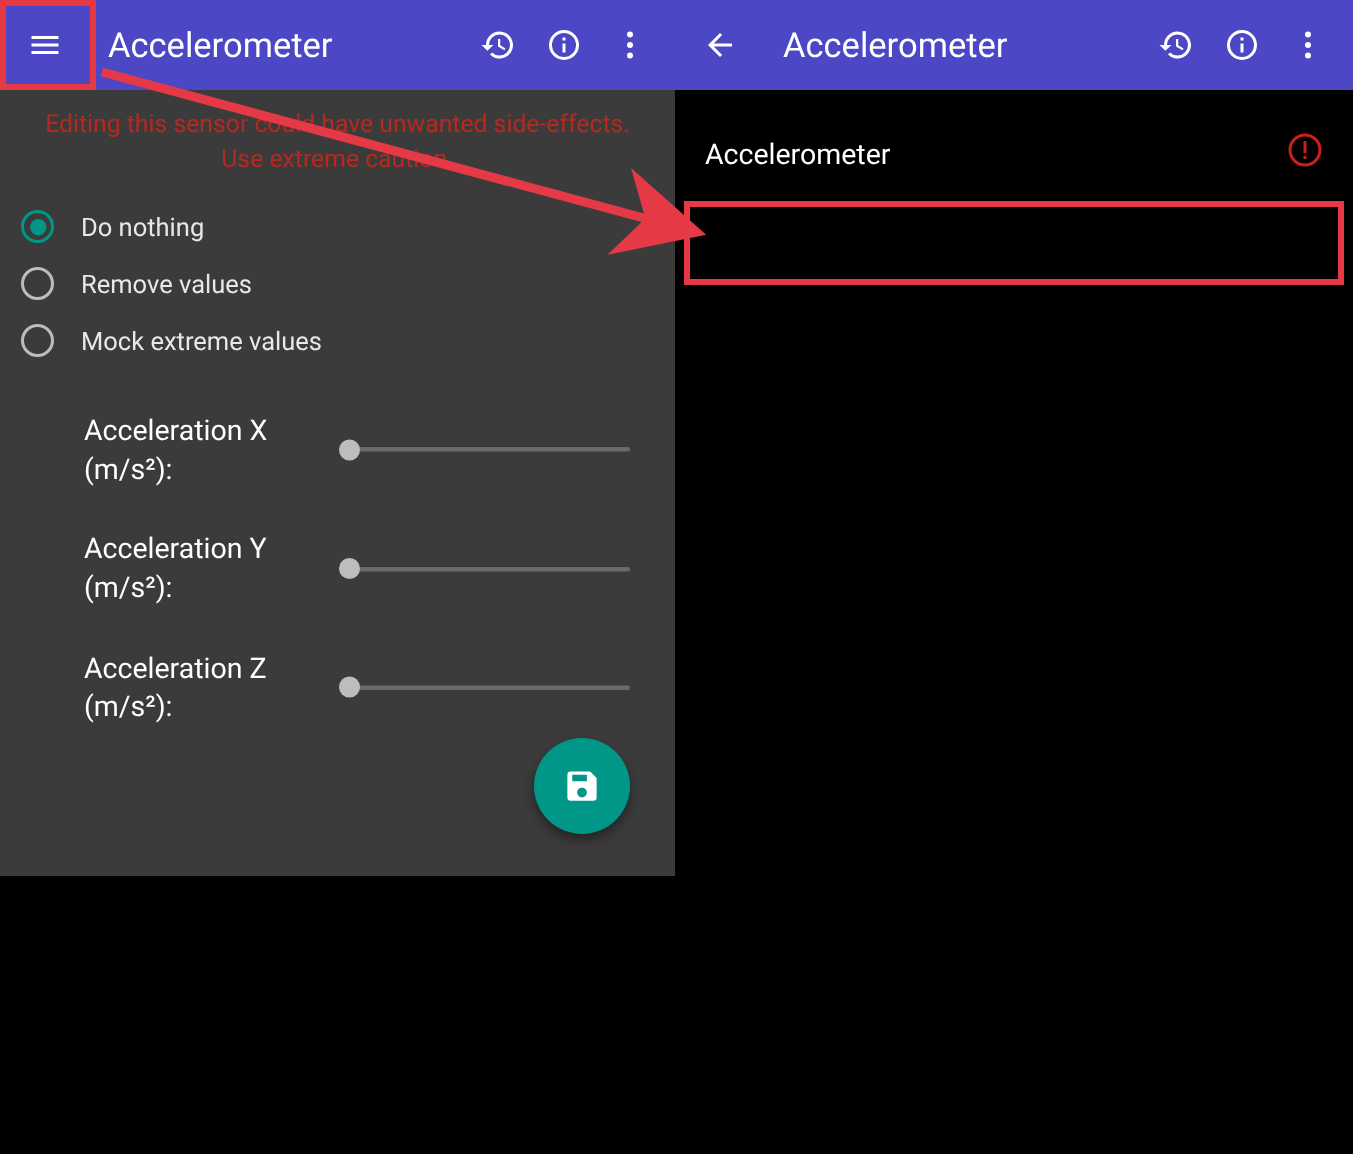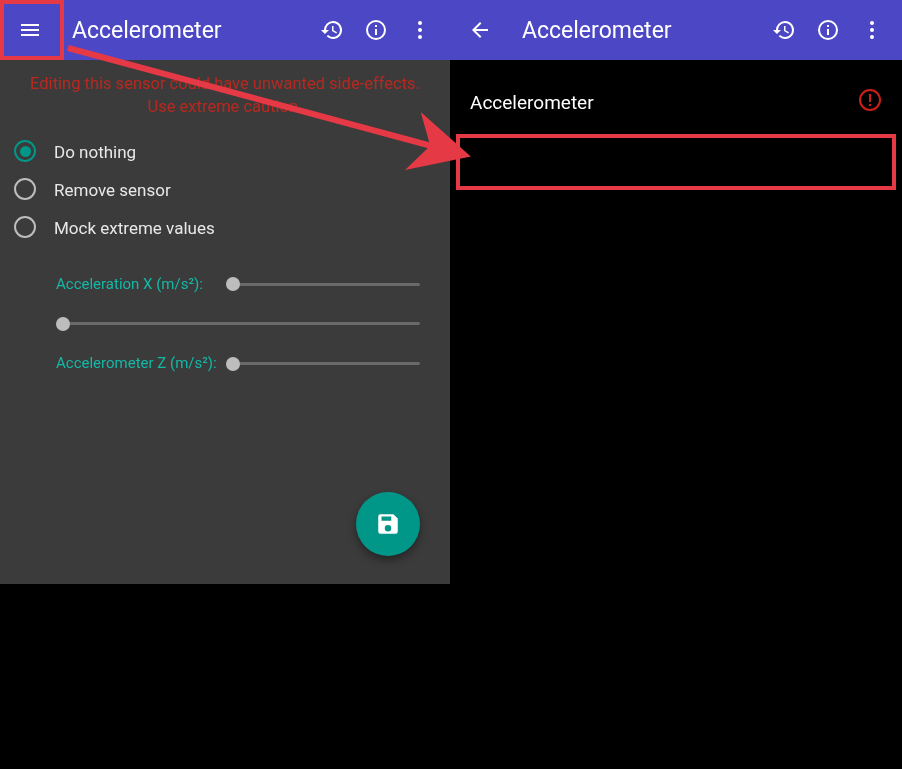--- a/index.html
+++ b/index.html
@@ -84,22 +84,22 @@
     background: #009688;
   }
   .radio-label { color: #e8e8e8; font-size: 17px; }
   .sliders { padding: 10px 0 0 56px; }
   .slider-row {
     display: flex;
     align-items: center;
     padding: 14px 0;
   }
   .slider-label {
-    color: #14b8a6;
-    font-size: 15px;
+    color: #ffffff;
+    font-size: 19px;
     width: 170px;
     line-height: 1.35;
   }
   .slider-track {
     position: relative;
     height: 3px;
     background: #6a6a6a;
     flex: 1;
     margin-right: 30px;
     border-radius: 2px;
@@ -195,42 +195,43 @@
 
   <div class="radio-group">
     <div class="radio-item">
       <div class="radio-circle selected">
           <div class="radio-dot"></div>
         </div>
       <div class="radio-label">Do nothing</div>
     </div>
     <div class="radio-item">
       <div class="radio-circle"></div>
-      <div class="radio-label">Remove sensor</div>
+      <div class="radio-label">Remove values</div>
     </div>
     <div class="radio-item">
       <div class="radio-circle"></div>
       <div class="radio-label">Mock extreme values</div>
     </div>
   </div>
 
   <div class="sliders">
     <div class="slider-row">
       <div class="slider-label">Acceleration X (m/s²):</div>
       <div class="slider-track">
           <div class="slider-thumb"></div>
         </div>
     </div>
     <div class="slider-row">
+      <div class="slider-label">Acceleration Y (m/s²):</div>
       <div class="slider-track">
           <div class="slider-thumb"></div>
         </div>
     </div>
     <div class="slider-row">
-      <div class="slider-label">Accelerometer Z (m/s²):</div>
+      <div class="slider-label">Acceleration Z (m/s²):</div>
       <div class="slider-track">
           <div class="slider-thumb"></div>
         </div>
     </div>
   </div>
 
   <div class="fab">
     <svg viewBox="0 0 24 24">
         <path d="M17 3H5a2 2 0 00-2 2v14a2 2 0 002 2h14a2 2 0 002-2V7l-4-4zm-5 16a3 3 0 110-6 3 3 0 010 6zm3-10H6V5h9v4z"></path>
       </svg>

